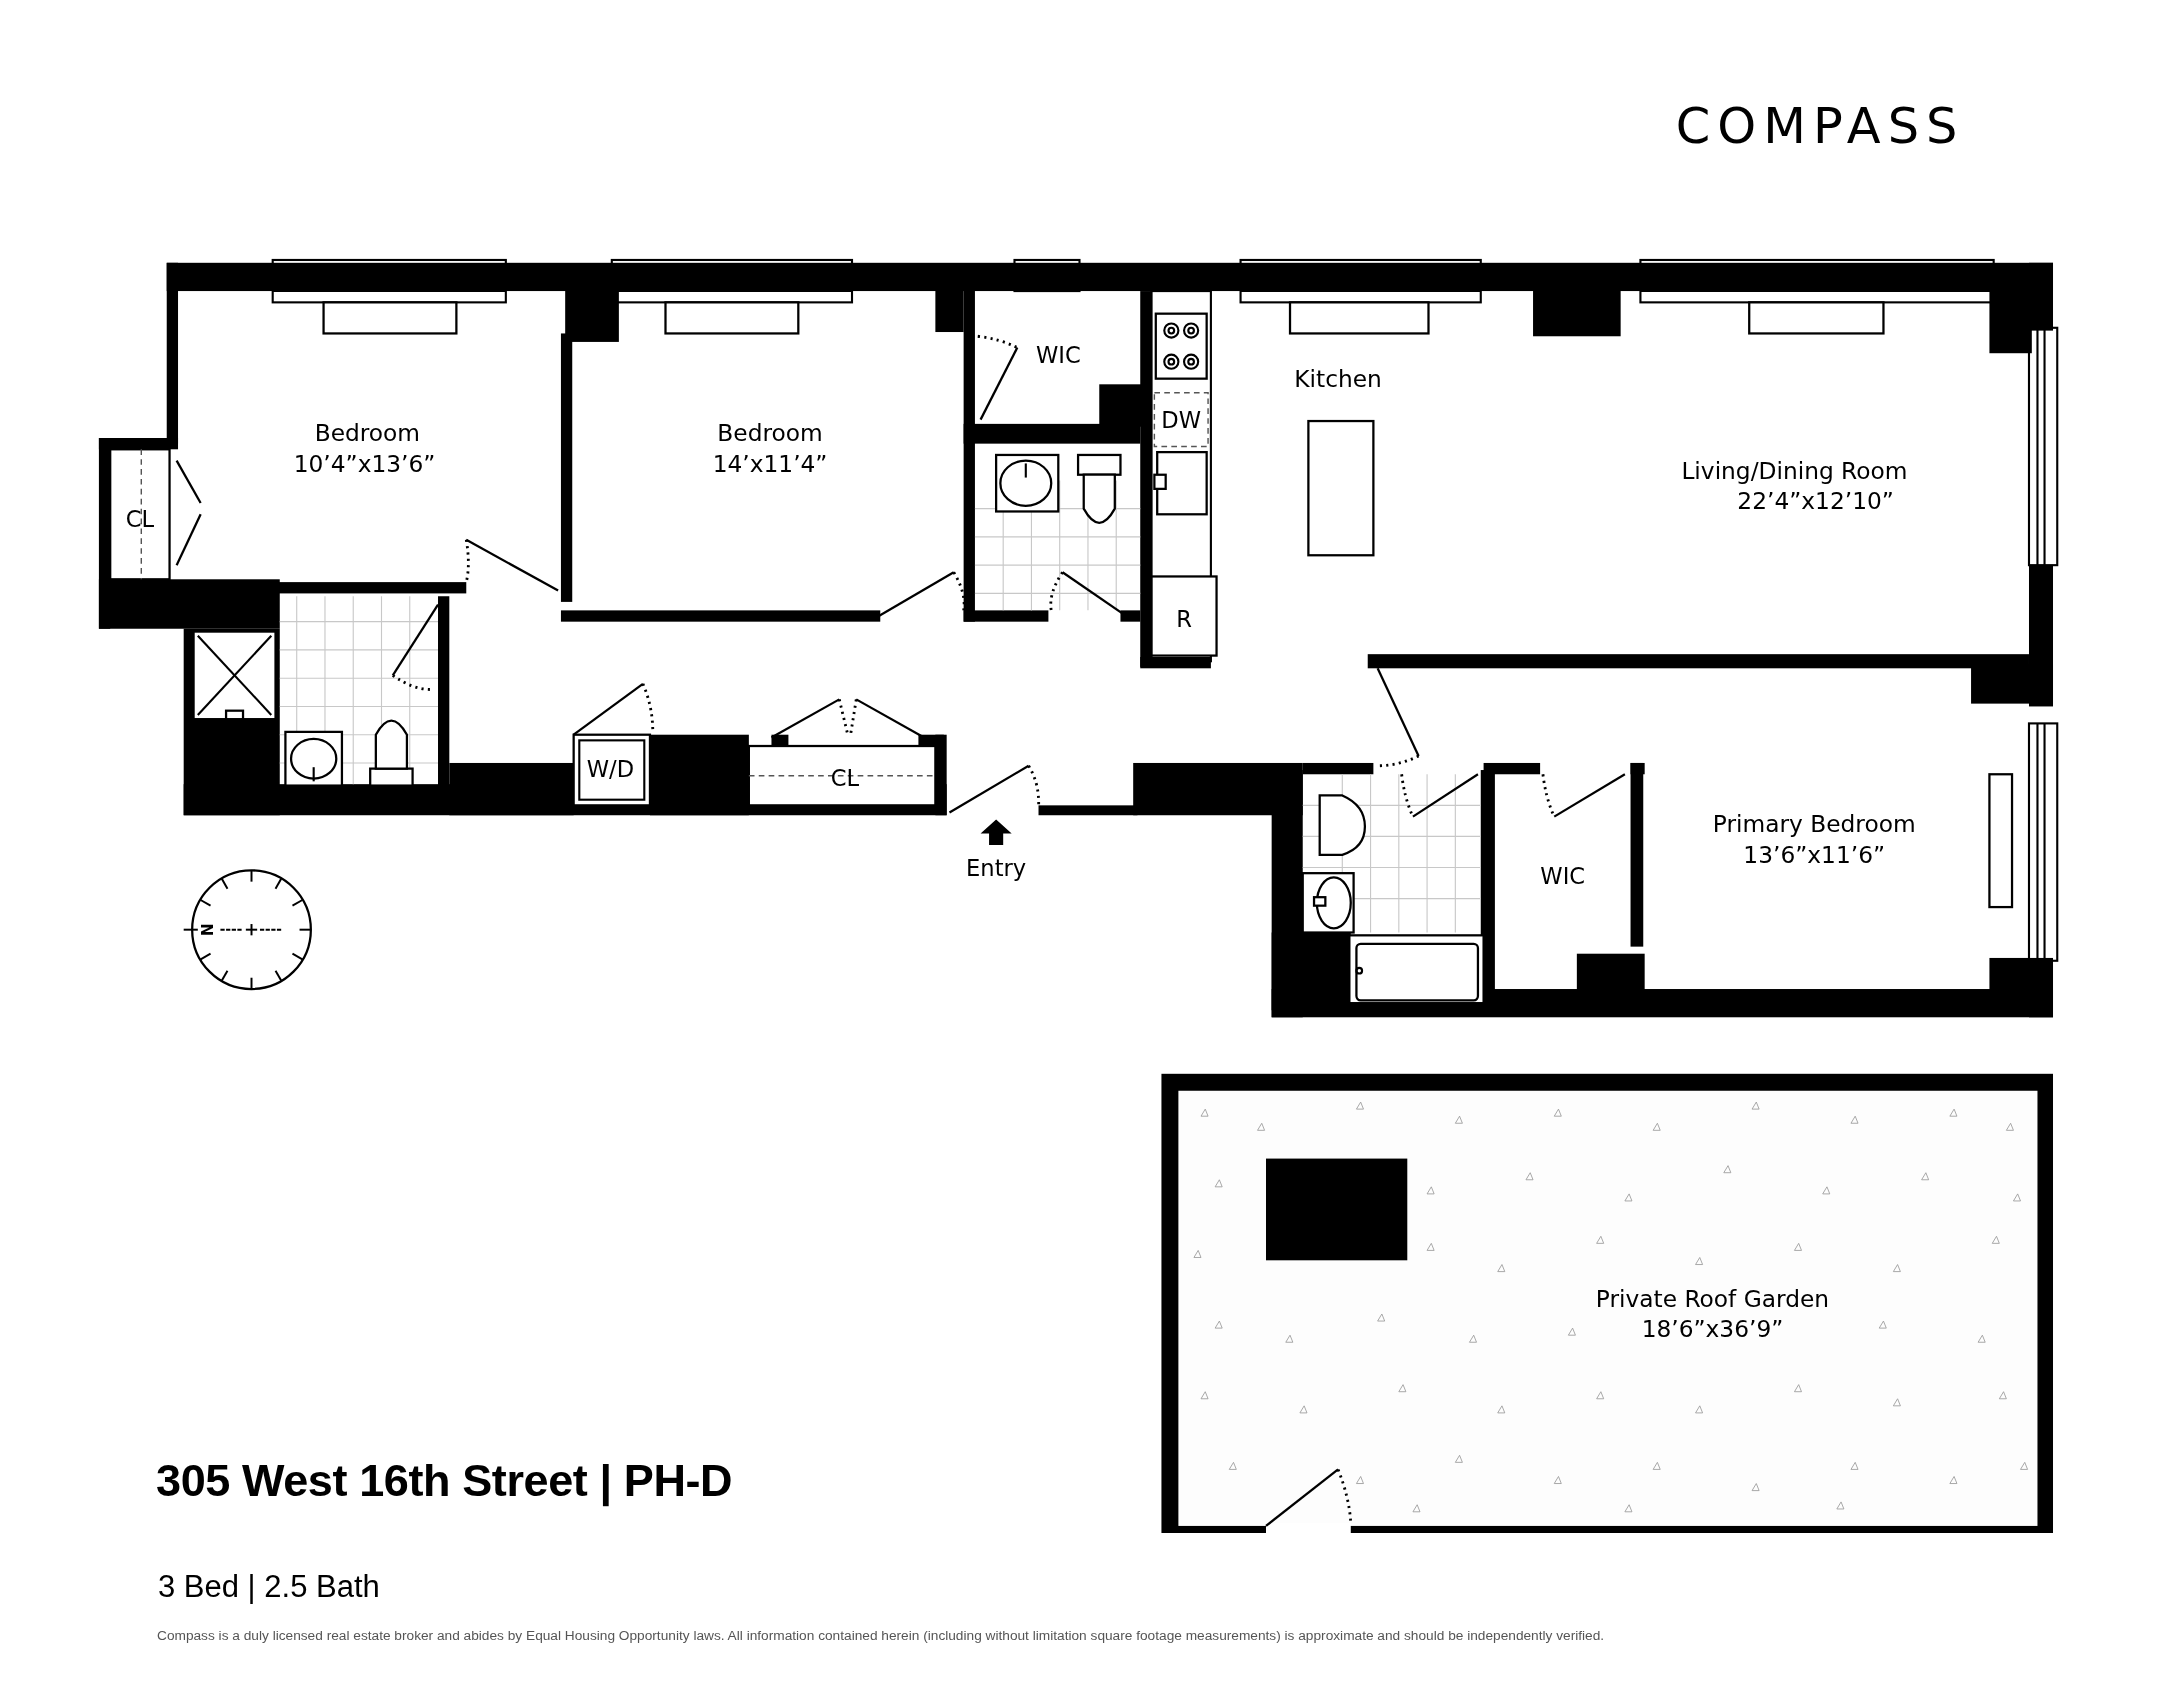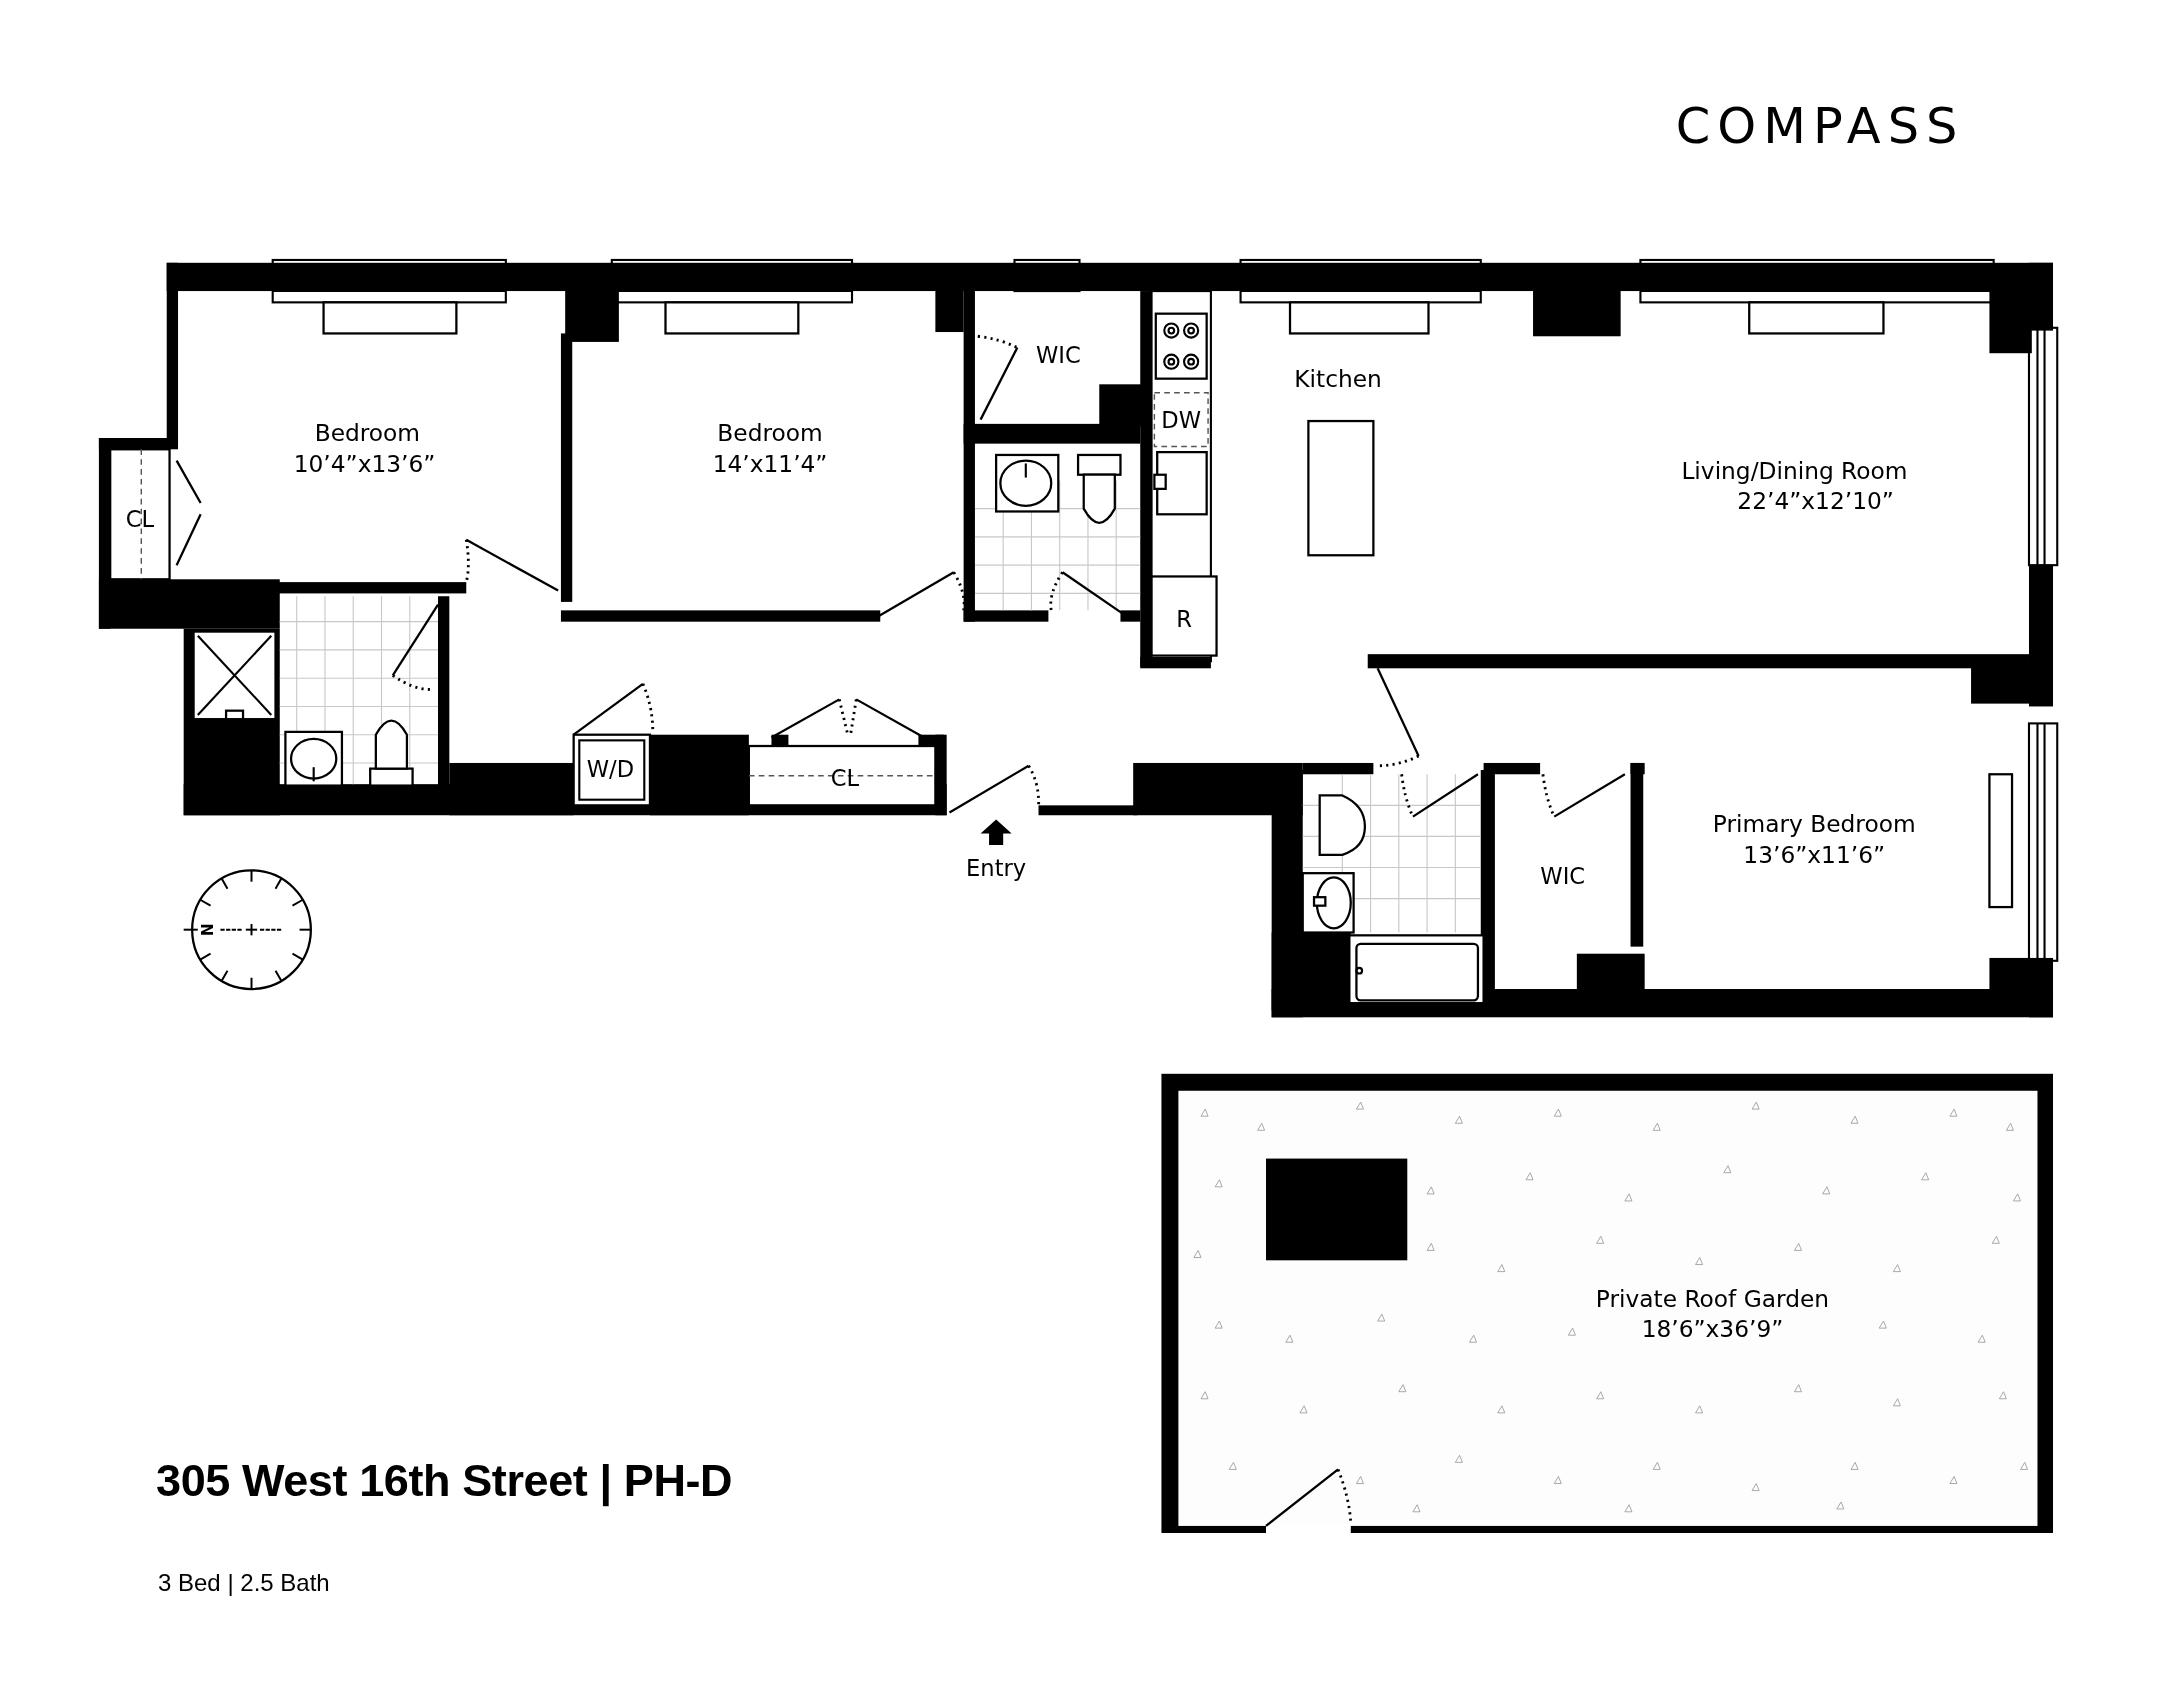--- a/index.html
+++ b/index.html
@@ -4,21 +4,21 @@
 <style>
   html, body { margin:0; padding:0; background:#ffffff; }
   body { width:2183px; height:1687px; position:relative; overflow:hidden;
          font-family:"DejaVu Sans", sans-serif; color:#000; }
   #plan { position:absolute; left:0; top:0; width:2183px; height:1687px; }
   .lbl { font-family:"DejaVu Sans", sans-serif; fill:#000; text-anchor:middle; font-size:16.5px; }
   .lbl-sm { font-size:16px; }
   .logo { font-family:"DejaVu Sans", sans-serif; font-size:35px; letter-spacing:5px; fill:#000; }
   .title { position:absolute; left:156px; top:1420px; font-size:45px; font-weight:bold;
            font-family:"Liberation Sans", sans-serif; letter-spacing:-0.4px; white-space:nowrap;margin-top:35px; }
-  .subtitle { position:absolute; left:158px; top:1569px; font-size:24px;
+  .subtitle { position:absolute; left:158px; top:1569px; font-size:31px;
               font-family:"Liberation Sans", sans-serif; white-space:nowrap;text-align:right; }
   .disclaimer { position:absolute; left:157px; top:1627px; width:1906px; font-size:13.7px; line-height:17px;
                 color:#555; font-family:"Liberation Sans", sans-serif; }
   .disclaimer div { white-space:nowrap; }
   .wall { fill:#000; }
   .thin { fill:none; stroke:#000; stroke-width:1.5; }
   .door { fill:none; stroke:#000; stroke-width:1.6; }
   .swing { fill:none; stroke:#000; stroke-width:2; stroke-dasharray:1.5 3; }
   .tile { fill:none; stroke:#c8c8c8; stroke-width:0.8; }
   .fixture { fill:#fff; stroke:#000; stroke-width:1.6; }
@@ -366,14 +366,15 @@
     <line class="door" x1="896" y1="1080" x2="947" y2="1040"></line>
     <path class="swing" d="M947 1040 Q955 1060 956 1078"></path>
     <text class="lbl" x="1212" y="925">Private Roof Garden</text>
     <text class="lbl" x="1212" y="946">18’6”x36’9”</text>
   </g>
 </svg>
 
 <div class="title">305 West 16th Street | PH-D</div>
 <div class="subtitle">3 Bed | 2.5 Bath</div>
 <div class="disclaimer">
+  <div>Compass is a duly licensed real estate broker and abides by Equal Housing Opportunity laws.  All information contained herein (including without limitation square footage measurements) is approximate and should be independently verified.</div>
 </div>
 
 
 </body></html>

